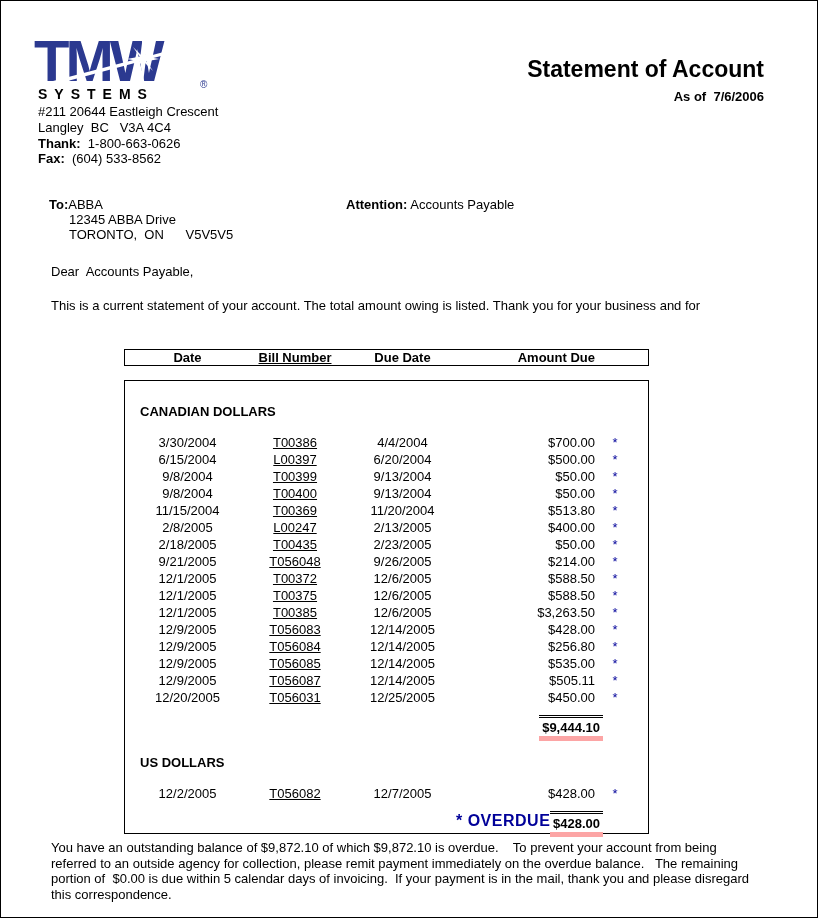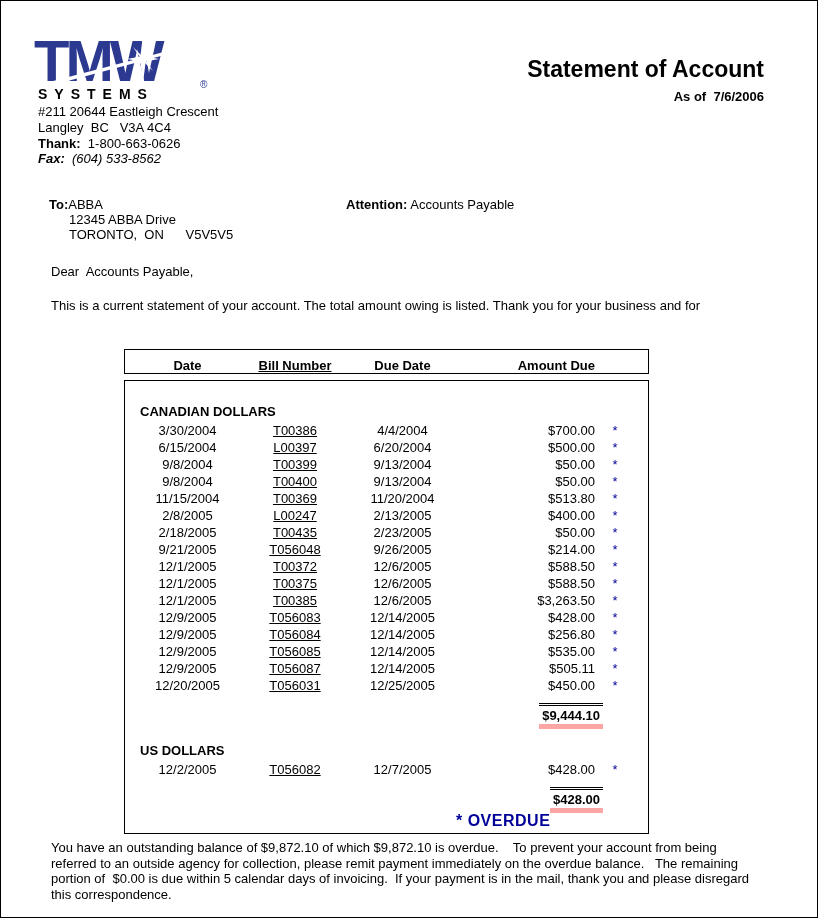--- a/index.html
+++ b/index.html
@@ -17,51 +17,51 @@
   .pre { white-space:pre; }
   .b { font-weight:bold; }
   .fs13 { font-size:13px; }
 
   
   .logo-svg { left:33px; top:28px; }
   .logo-systems { left:37px; top:85px; font-size:14px; font-weight:bold; letter-spacing:7px; }
   .addr1 { left:37px; top:103px; }
   .addr2 { left:37px; top:119px; }
   .phone-line { left:37px; top:135px; }
-  .fax-line  { left:37px; top:150px;font-style:italic; }
+  .fax-line  { left:37px; top:150px; }
 
   .title { right:53px; top:55px; font-size:23px; font-weight:bold; }
   .asof  { right:53px; top:88px; font-size:13px; font-weight:bold; }
 
   
   .to-line   { left:48px; top:196px; }
   .to-addr1  { left:68px; top:211px; }
   .to-addr2  { left:68px; top:226px; }
   .attn-line { left:345px; top:196px; }
   .salutation{ left:50px; top:263px; }
   .intro     { left:50px; top:297px; line-height:16px; }
 
   
   .thead {
-    left:123px; top:348px; width:525px; height:25px;
+    left:123px; top:348px; width:525px; height:17px;
     border:1px solid #000; display:flex; align-items:flex-end;
     font-weight:bold; font-size:13px;
   }
   .tbody-box {
     left:123px; top:379px; width:525px; height:454px;
     border:1px solid #000; font-size:13px; padding-top:21px;
   }
   .trow { display:flex; height:17px; align-items:center; }
   .c-date { width:125px; text-align:center; }
   .c-bill { width:90px;  text-align:center;text-decoration:underline; }
   .c-due  { width:125px; text-align:center; }
   .c-amt  { width:130px; text-align:right; }
   .c-star { width:40px;  text-align:center; color:var(--overdue-blue); }
   .section-label { font-weight:bold; padding-left:15px; height:17px; margin-top:2px; }
-  .section-label + .trow { margin-top:1px;align-items:center; }
+  .section-label + .trow { margin-top:13px;align-items:center; }
   .total-row { display:flex; justify-content:flex-end; padding-right:45px; margin-top:9px; }
   .total-box {
     border-top:3px double #000; border-bottom:5px solid #fca5a5;
     font-weight:bold; padding:2px 3px 1px 3px;
   }
   .us-gap { margin-top:14px; }
 
   .overdue-legend {
     left:455px; top:811px; font-size:16px; font-weight:bold;
     color:var(--overdue-blue); letter-spacing:0.5px;

